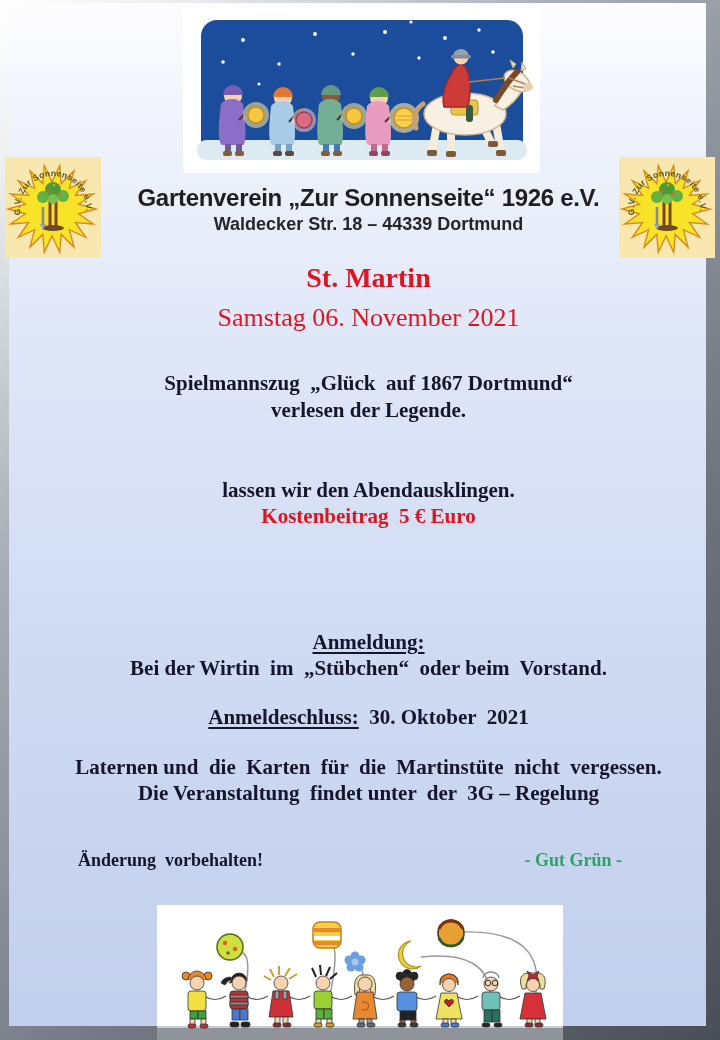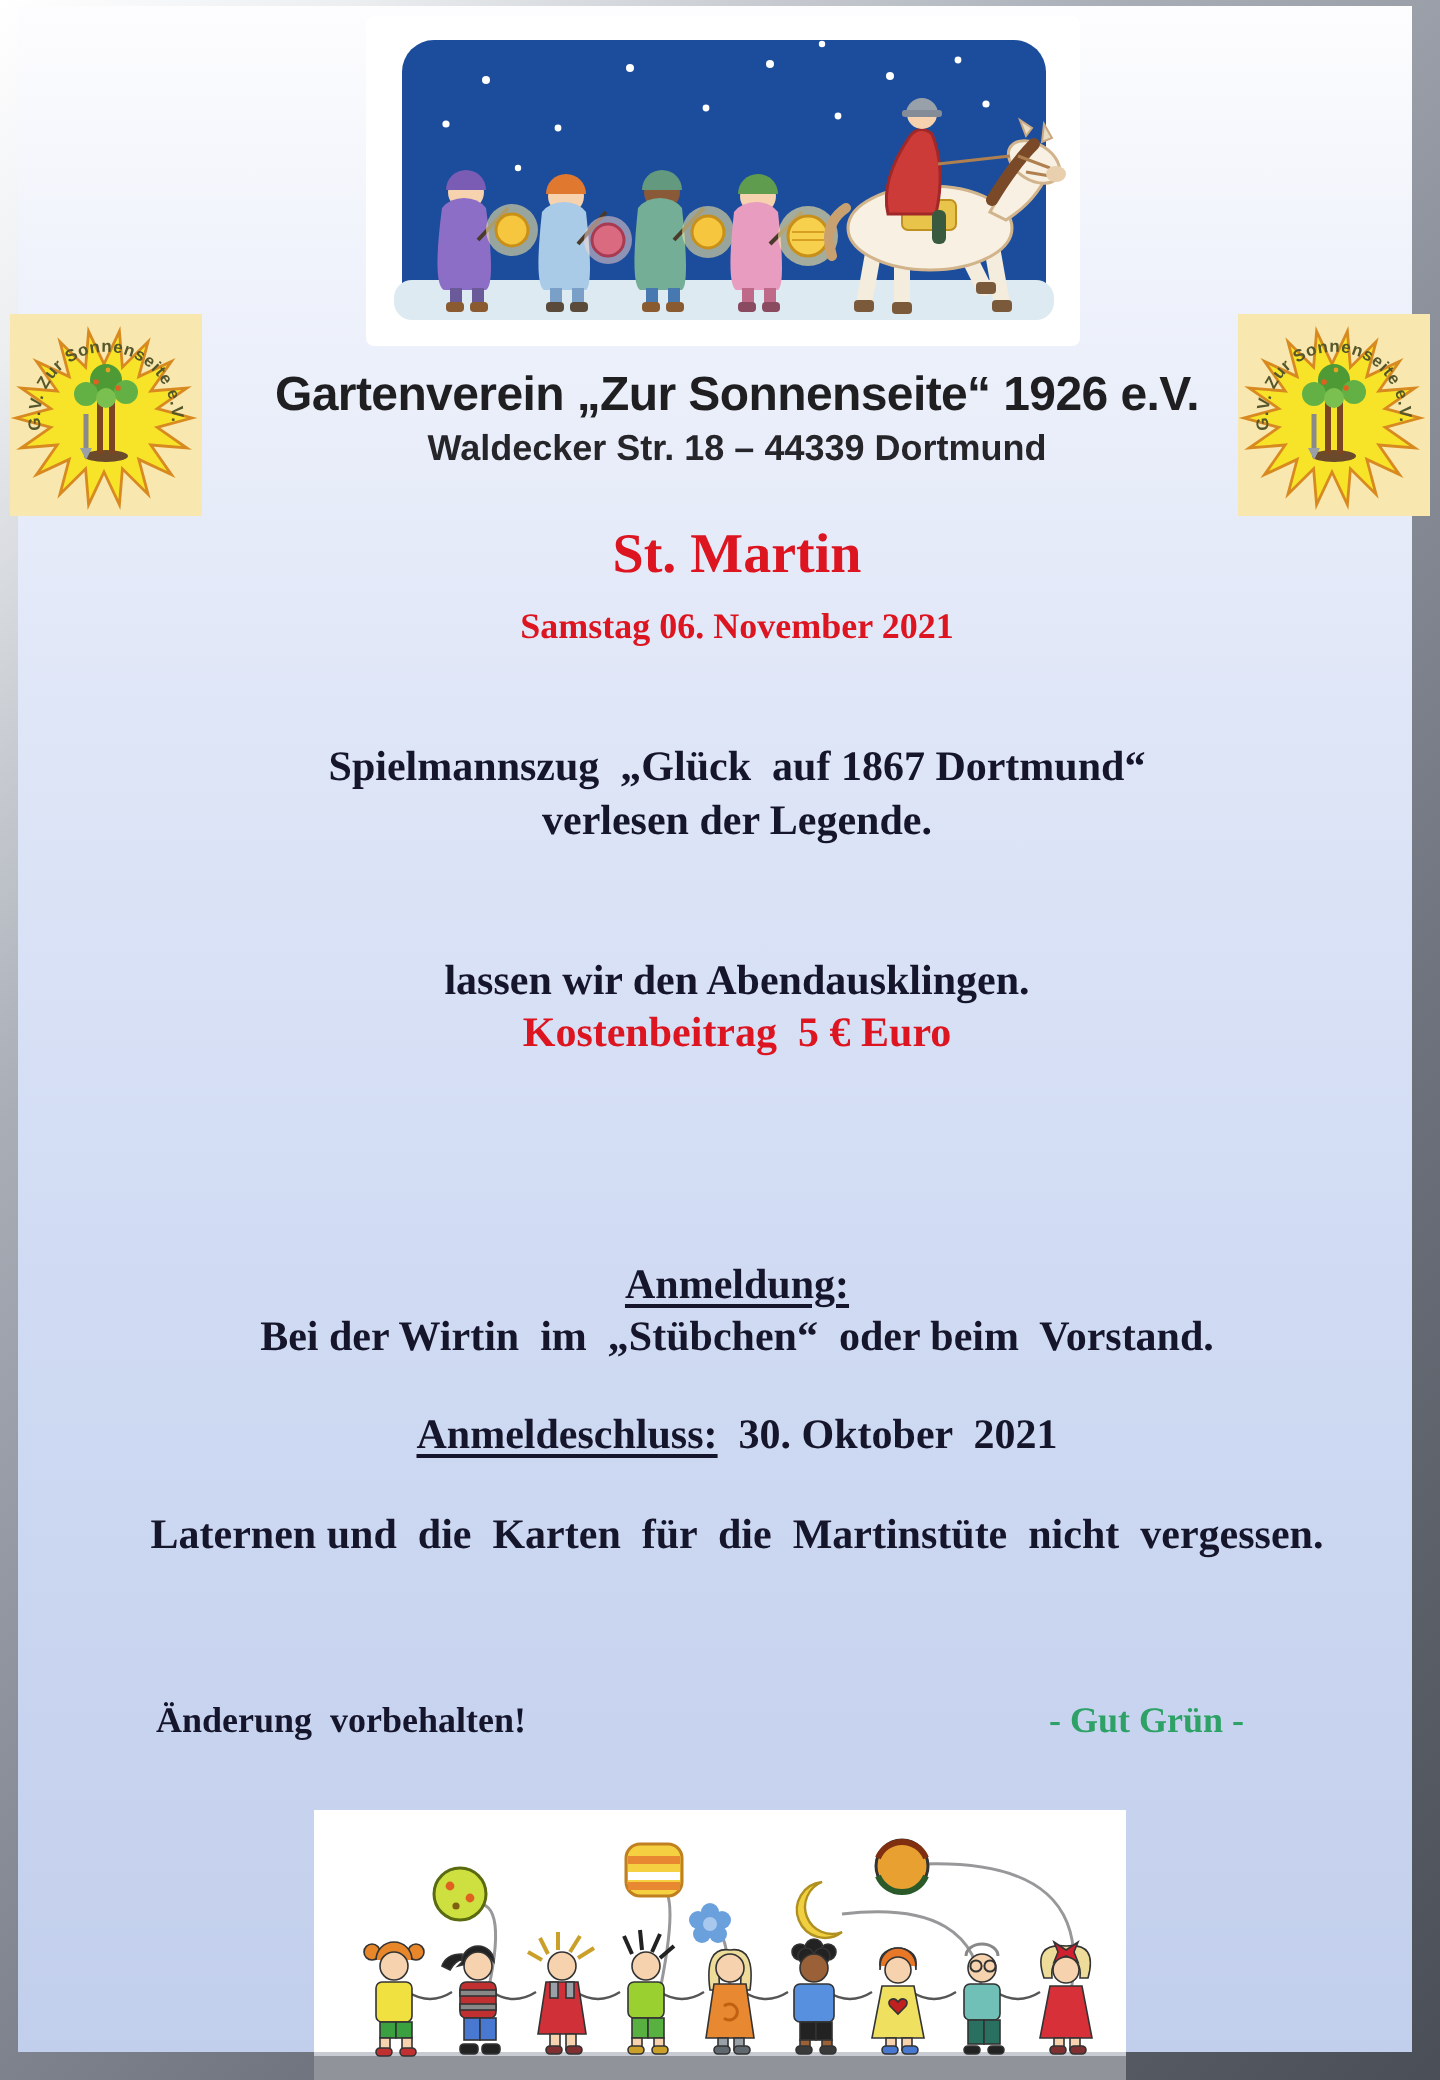--- a/index.html
+++ b/index.html
@@ -9,21 +9,21 @@
   .page{position:absolute;left:9px;top:3px;right:14px;bottom:14px;
         background:linear-gradient(180deg,#fdfdfe 0%,#f0f3fb 12%,#dfe6f7 34%,#d0dbf3 62%,#c2cfec 100%);}
   .layer{position:absolute;left:0;top:0;width:720px;height:1040px;}
   .abs{position:absolute;}
   .t{white-space:pre-wrap;}
   .center{left:42px;right:25px;text-align:center;}
   .sans{font-family:"Liberation Sans", sans-serif;}
   .hdr-title{top:184px;font-size:24px;font-weight:bold;color:#1f1f22;letter-spacing:-0.3px;}
   .hdr-addr{top:214px;font-size:18px;font-weight:bold;color:#26262a;}
   .ev-title{top:262px;font-size:28px;font-weight:bold;color:#dc1521;}
-  .ev-date{top:303px;font-size:18px;font-weight:bold;color:#dc1521;}
+  .ev-date{top:303px;font-size:26px;font-weight:normal;color:#dc1521;}
   .body-line{font-size:21px;font-weight:bold;color:#15152b;line-height:26px;}
   .p1{line-height:27px;}
   .red{color:#dc1521;}
   .green{color:#2ea266;}
   .ul{text-decoration:underline;text-decoration-thickness:2px;text-underline-offset:3px;}
   .footer-row{top:850px;left:78px;right:98px;display:flex;justify-content:space-between;
               font-size:18px;font-weight:bold;color:#15152b;}
   .panel-top{left:183px;top:8px;width:357px;height:165px;}
   .panel-bottom{left:157px;top:905px;width:406px;height:135px;}
   .logo{top:157px;width:96px;height:101px;}
@@ -182,20 +182,21 @@
       <div class="t red">Kostenbeitrag  5 € Euro</div>
     </div>
 
     <div class="abs center body-line ul" style="top:629px">Anmeldung:</div>
     <div class="abs center body-line t" style="top:655px">Bei der Wirtin  im  „Stübchen“  oder beim  Vorstand.</div>
 
     <div class="abs center body-line" style="top:704px"><span class="ul t">Anmeldeschluss:</span><span class="t">  30. Oktober  2021</span></div>
 
     <div class="abs center body-line" style="top:754px">
       <div class="t">Laternen und  die  Karten  für  die  Martinstüte  nicht  vergessen.</div>
+      <div class="t">Die Veranstaltung  findet unter  der  3G – Regelung</div>
     </div>
 
     <div class="abs footer-row">
       <span class="t">Änderung  vorbehalten!</span>
       <span class="t green">- Gut Grün -</span>
     </div>
 
     <svg class="abs panel-bottom" viewBox="0 0 406 135">
       <rect x="0" y="0" width="406" height="135" fill="#ffffff"></rect>
       <rect x="0" y="121" width="406" height="2" fill="#c8ccd2"></rect>

